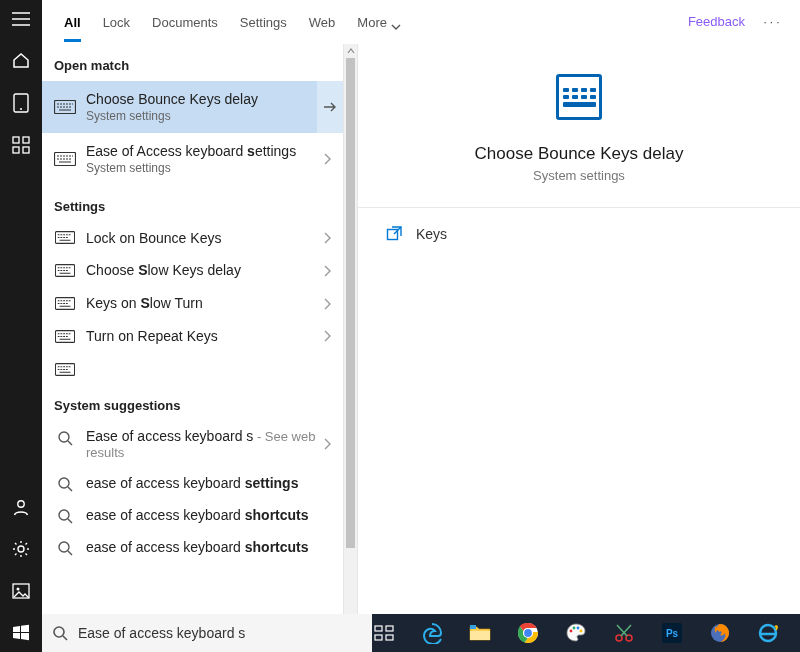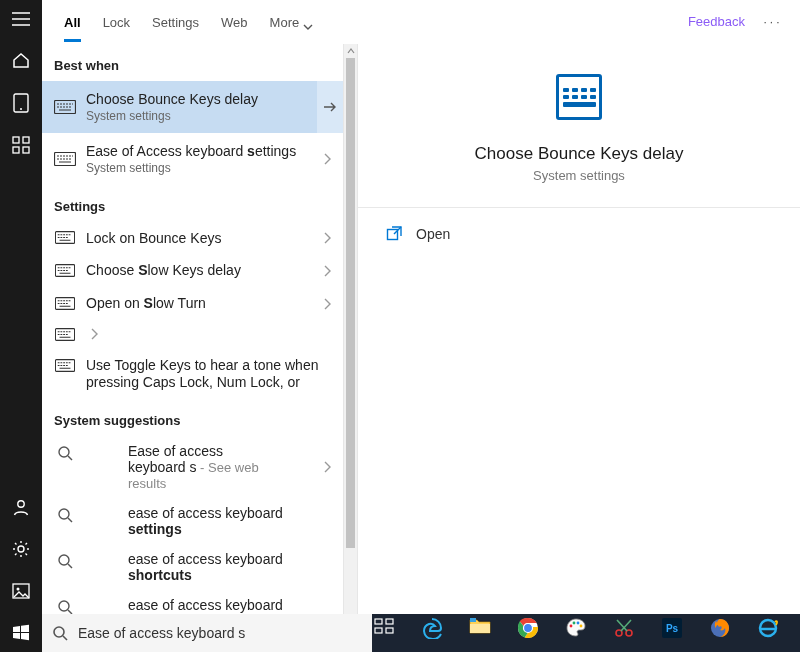--- a/index.html
+++ b/index.html
@@ -41,21 +41,21 @@
   .row .texts { flex: 1; min-width: 0; }
   .row .title-line { font-size: 14px; color: #222; line-height: 1.2; }
   .row .sub-line  { font-size: 12px; color: #666; margin-top: 1px; }
   .row .chev { color: #999; font-size: 12px; padding: 0 4px; }
   .row.best { padding-top: 10px; padding-bottom: 10px; }
   .row.selected { background: #c6dcf2; }
   .row.selected .chev-arrow { display: flex; }
   .chev-arrow { width: 26px; align-self: stretch; display: flex; align-items: center; justify-content: center; background: #d9e8f7; margin: -10px -8px -10px 0; color: #555; font-size: 14px; }
   .row .sug-grey { color: #888; font-size: 13px; }
   .row .sug-text { font-size: 14px; color: #222; }
-  .row.suggestion { padding-top: 7px; padding-bottom: 7px; gap: 42px; }
+  .row.suggestion { padding-top: 7px; padding-bottom: 7px; }
   .row.suggestion .ico { align-self: flex-start; margin-top: 2px; }
   .row.setting { padding-top: 8px; padding-bottom: 8px; }
 
   
   .detail { flex: 1; display: flex; flex-direction: column; padding: 30px 0 0 0; }
   .detail-top { display: flex; flex-direction: column; align-items: center; padding-bottom: 24px; border-bottom: 1px solid #e8e8e8; }
   .big-icon { width: 46px; height: 46px; border: 3px solid #0064b3; border-radius: 3px; display: flex; align-items: center; justify-content: center; margin-bottom: 24px; }
   .big-icon .inner { display: grid; grid-template-columns: repeat(4, 6px); grid-gap: 3px; }
   .big-icon .dot  { width: 6px; height: 4px; background: #0064b3; border-radius: 1px; }
   .detail-title { font-size: 17px; color: #1a1a1a; margin-bottom: 4px; }
@@ -63,21 +63,21 @@
   .action-row { display: flex; align-items: center; gap: 14px; padding: 18px 28px; cursor: pointer; font-size: 14px; color: #333; }
   .action-row .ico { color: #0078d4; }
 
   
   .search-bar { position: absolute; left: 0; right: 0; bottom: 0; height: 38px; display: flex; align-items: center; background: #f5f5f5; padding-left: 10px; z-index: 4; }
   .search-bar .sicon { width: 18px; display: flex; color: #555; margin-right: 8px; }
   .search-bar .qtext { font-size: 14px; color: #333; }
 
   
   .os-bar { position: absolute; left: 0; right: 0; bottom: 0; height: 38px; background: #1b2432; display: flex; align-items: center; padding-left: 10px; gap: 16px; z-index: 3; }
-  .os-bar .tbitem { width: 32px; height: 32px; display: flex; align-items: flex-start; justify-content: center; }
+  .os-bar .tbitem { width: 32px; height: 32px; display: flex; align-items: center; justify-content: center; }
 
   
   svg { display: block; }
 
   .hi { font-weight: 600; }
 </style>
 </head>
 <body>
 
 <div class="root">
@@ -135,39 +135,40 @@
           </svg>
       </div>
     </div>
   </div>
 
   <div class="main">
 
     <div class="tabs">
       <div class="tab active">All</div>
       <div class="tab">Lock</div>
+      <div class="tab">Documents</div>
       <div class="tab">Settings</div>
       <div class="tab">Web</div>
       <div class="tab more">
         <span>More</span>
         <svg width="10" height="6" viewBox="0 0 10 6" style="margin-left:4px">
             <path d="M1 1 5 5 9 1" fill="none" stroke="#555" stroke-width="1.4"></path>
           </svg>
       </div>
       <div class="spacer"></div>
       <div class="feedback">Feedback</div>
       <div class="ellipsis">···</div>
     </div>
 
     <div class="content">
 
       <div class="results-wrap">
         <div class="results">
 
-          <div class="group-header">Best when</div>
+          <div class="group-header">Open match</div>
 
           <div class="row best selected">
             <div class="ico">
               <svg width="22" height="14" viewBox="0 0 22 14">
                   <rect x="0.5" y="0.5" width="21" height="13" rx="1" fill="none" stroke="#333" stroke-width="1.2"></rect>
                   <path d="M3 4h2M6 4h2M9 4h2M12 4h2M15 4h2M18 4h1M3 7h2M6 7h2M9 7h2M12 7h2M15 7h2M5 10h12" stroke="#333" stroke-width="1.2"></path>
                 </svg>
             </div>
             <div class="texts">
               <div class="title-line">Choose Bounce Keys delay</div>
@@ -237,52 +238,52 @@
           </div>
 
           <div class="row setting">
             <div class="ico">
                 <svg width="20" height="13" viewBox="0 0 22 14">
                   <rect x="0.5" y="0.5" width="21" height="13" rx="1" fill="none" stroke="#333" stroke-width="1.2"></rect>
                   <path d="M3 4h2M6 4h2M9 4h2M12 4h2M15 4h2M3 7h2M6 7h2M9 7h2M12 7h2M5 10h12" stroke="#333" stroke-width="1.2"></path>
                 </svg>
               </div>
             <div class="texts">
-                <div class="title-line"><span>Open on </span><span class="hi">S</span><span>low Turn</span></div>
+                <div class="title-line"><span>Keys on </span><span class="hi">S</span><span>low Turn</span></div>
               </div>
             <div class="chev">
                 <svg width="8" height="12" viewBox="0 0 8 12">
                   <path d="M2 1l5 5-5 5" fill="none" stroke="#999" stroke-width="1.4"></path>
                 </svg>
               </div>
           </div>
 
           <div class="row setting">
             <div class="ico">
                 <svg width="20" height="13" viewBox="0 0 22 14">
                   <rect x="0.5" y="0.5" width="21" height="13" rx="1" fill="none" stroke="#333" stroke-width="1.2"></rect>
                   <path d="M3 4h2M6 4h2M9 4h2M12 4h2M15 4h2M3 7h2M6 7h2M9 7h2M12 7h2M5 10h12" stroke="#333" stroke-width="1.2"></path>
                 </svg>
+              </div>
+            <div class="texts">
+                <div class="title-line">Turn on Repeat Keys</div>
               </div>
             <div class="chev">
                 <svg width="8" height="12" viewBox="0 0 8 12">
                   <path d="M2 1l5 5-5 5" fill="none" stroke="#999" stroke-width="1.4"></path>
                 </svg>
               </div>
           </div>
 
           <div class="row setting">
             <div class="ico" style="align-self:flex-start;margin-top:2px">
                 <svg width="20" height="13" viewBox="0 0 22 14">
                   <rect x="0.5" y="0.5" width="21" height="13" rx="1" fill="none" stroke="#333" stroke-width="1.2"></rect>
                   <path d="M3 4h2M6 4h2M9 4h2M12 4h2M15 4h2M3 7h2M6 7h2M9 7h2M12 7h2M5 10h12" stroke="#333" stroke-width="1.2"></path>
                 </svg>
-              </div>
-            <div class="texts">
-                <div class="title-line">Use Toggle Keys to hear a tone when pressing Caps Lock, Num Lock, or</div>
               </div>
           </div>
 
           <div class="group-header">System suggestions</div>
 
           <div class="row suggestion">
             <div class="ico">
                 <svg width="16" height="16" viewBox="0 0 16 16">
                   <circle cx="7" cy="7" r="5" fill="none" stroke="#555" stroke-width="1.4"></circle>
                   <path d="M11 11l4 4" stroke="#555" stroke-width="1.4"></path>
@@ -370,21 +371,21 @@
           <div class="detail-sub">System settings</div>
         </div>
         <div class="action-row">
           <div class="ico">
             <svg width="16" height="16" viewBox="0 0 16 16">
                 <rect x="1.5" y="3.5" width="10" height="10" fill="none" stroke="#0078d4" stroke-width="1.4"></rect>
                 <path d="M6 1h9v9" fill="none" stroke="#0078d4" stroke-width="1.4"></path>
                 <path d="M15 1 8 8" stroke="#0078d4" stroke-width="1.4"></path>
               </svg>
           </div>
-          <span>Open</span>
+          <span>Keys</span>
         </div>
 
         <div style="flex:1"></div>
         <div class="os-bar" style="position:relative;left:auto;right:auto">
           <div class="tbitem">
             <svg width="20" height="18" viewBox="0 0 20 18">
                 <rect x="1" y="2" width="7" height="5" fill="none" stroke="#fff" stroke-width="1.2"></rect>
                 <rect x="12" y="2" width="7" height="5" fill="none" stroke="#fff" stroke-width="1.2"></rect>
                 <rect x="1" y="11" width="7" height="5" fill="none" stroke="#fff" stroke-width="1.2"></rect>
                 <rect x="12" y="11" width="7" height="5" fill="none" stroke="#fff" stroke-width="1.2"></rect>

